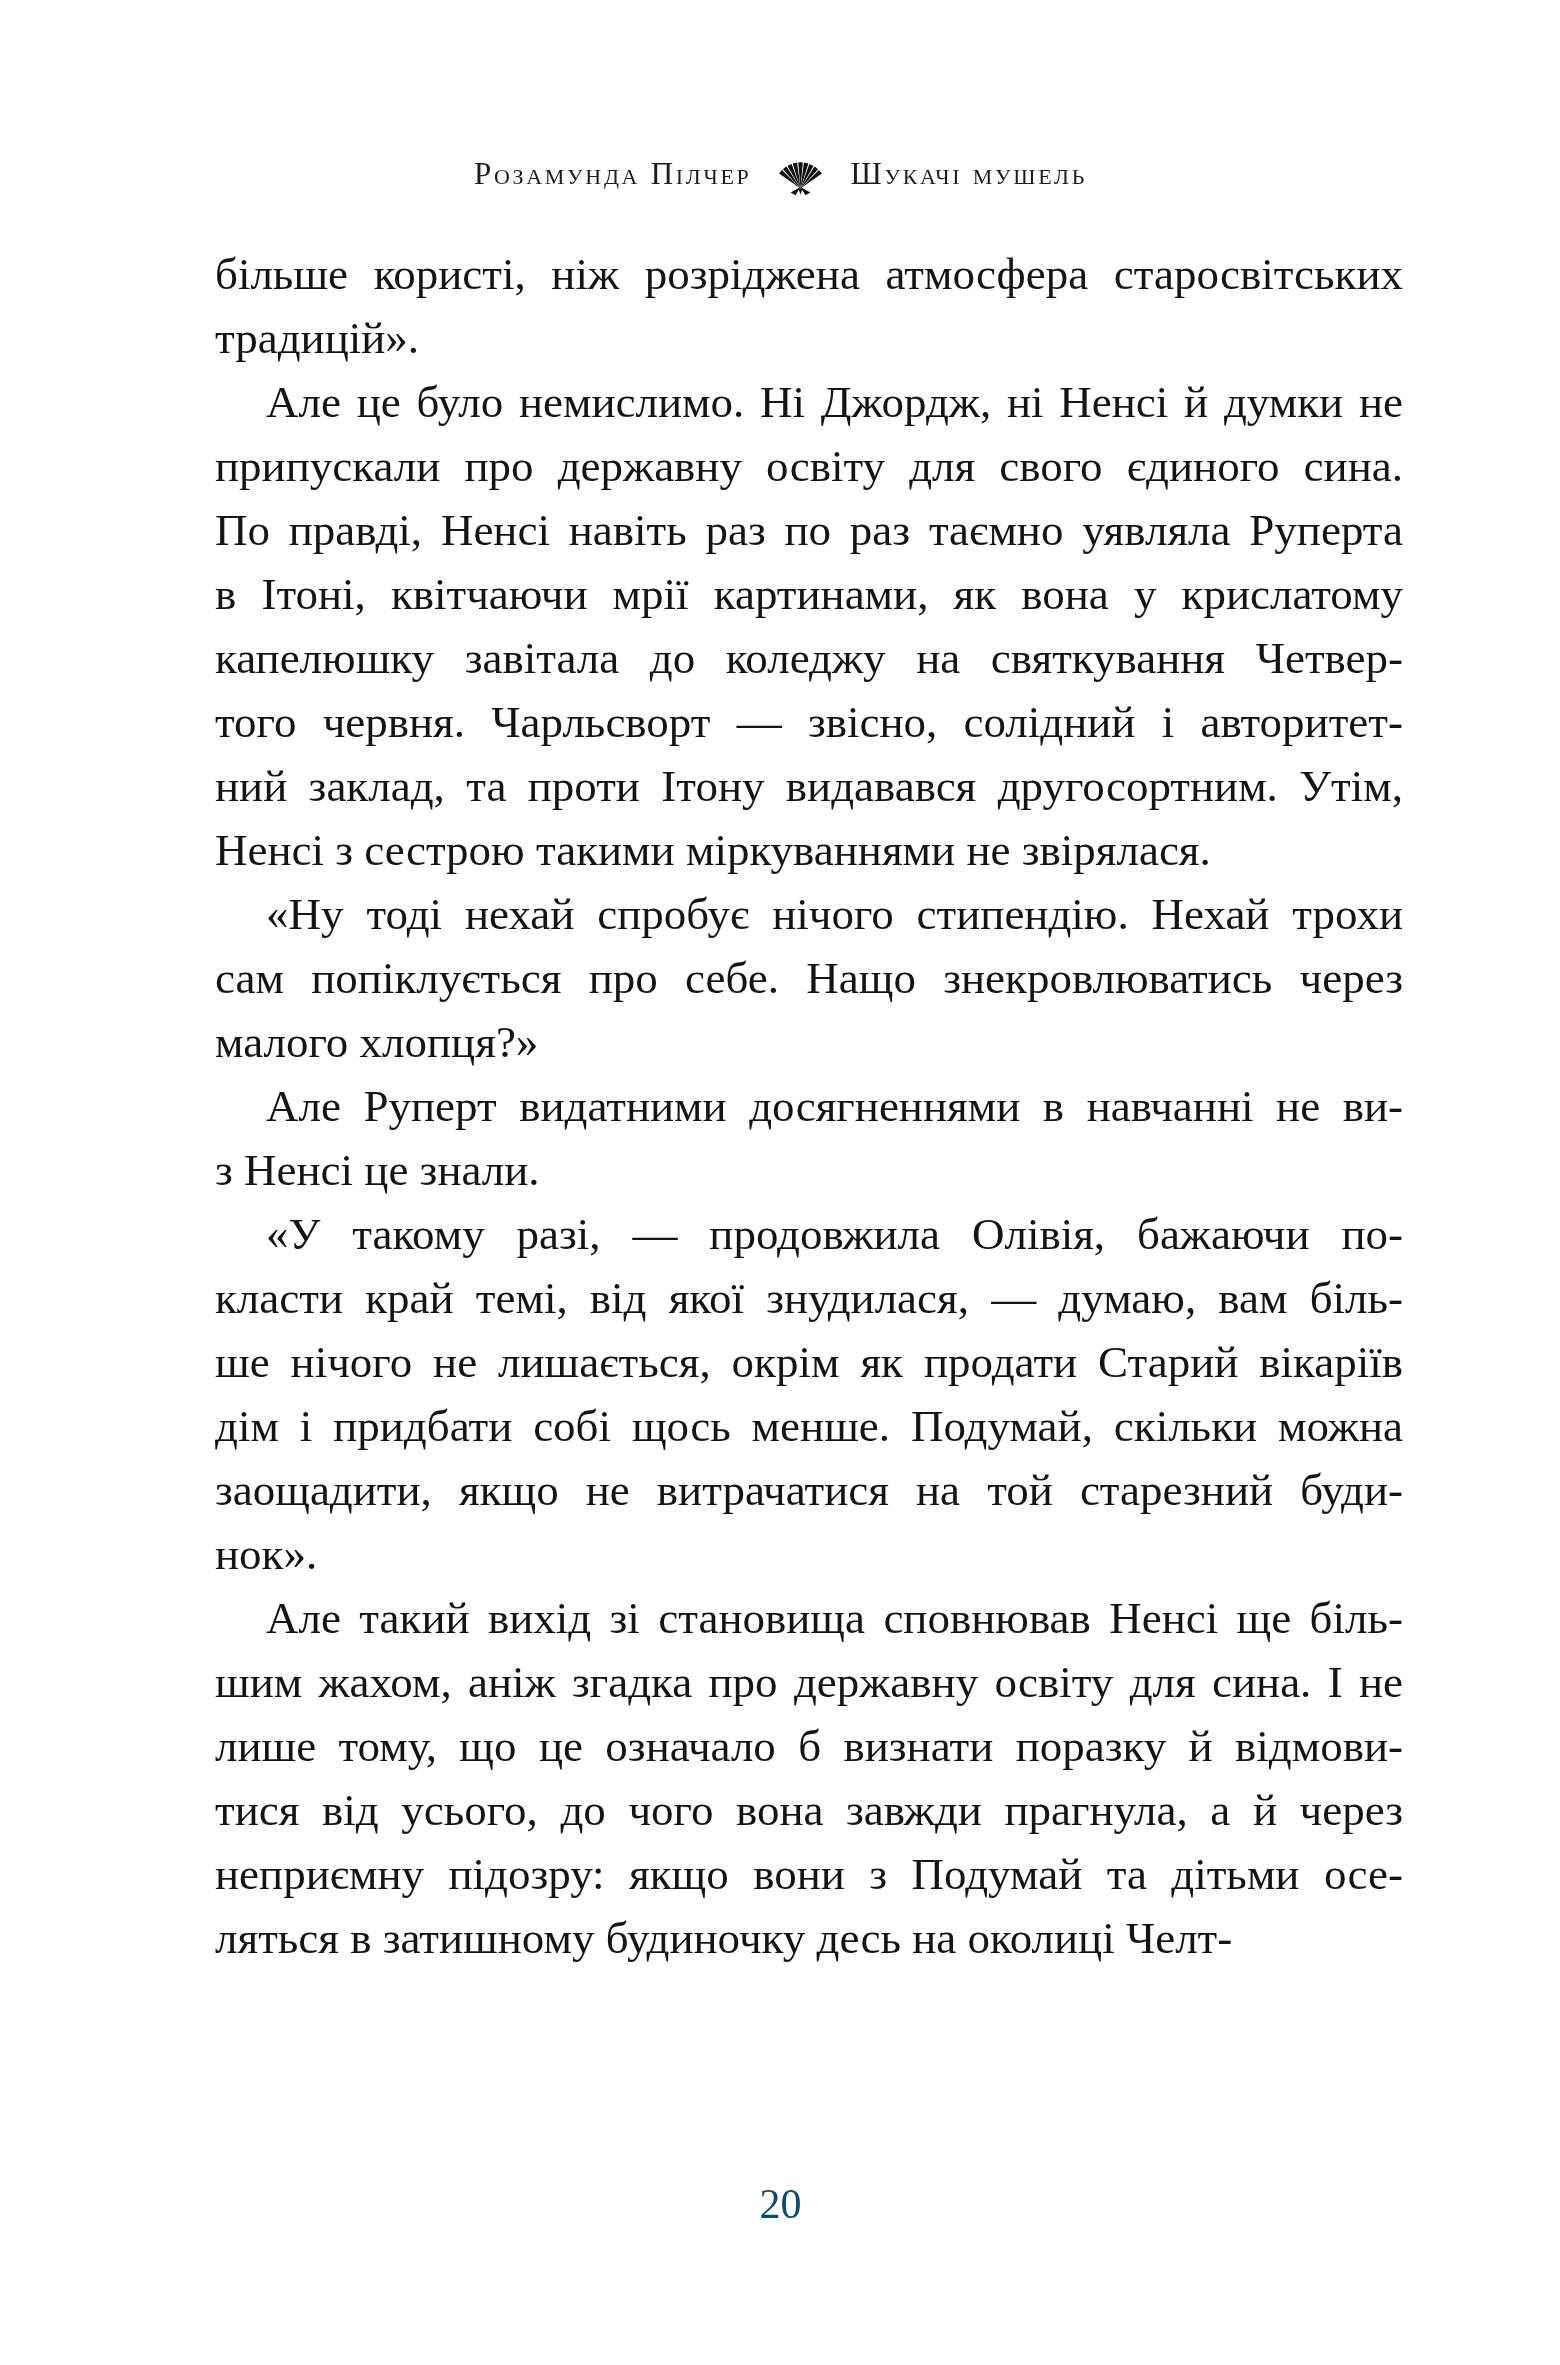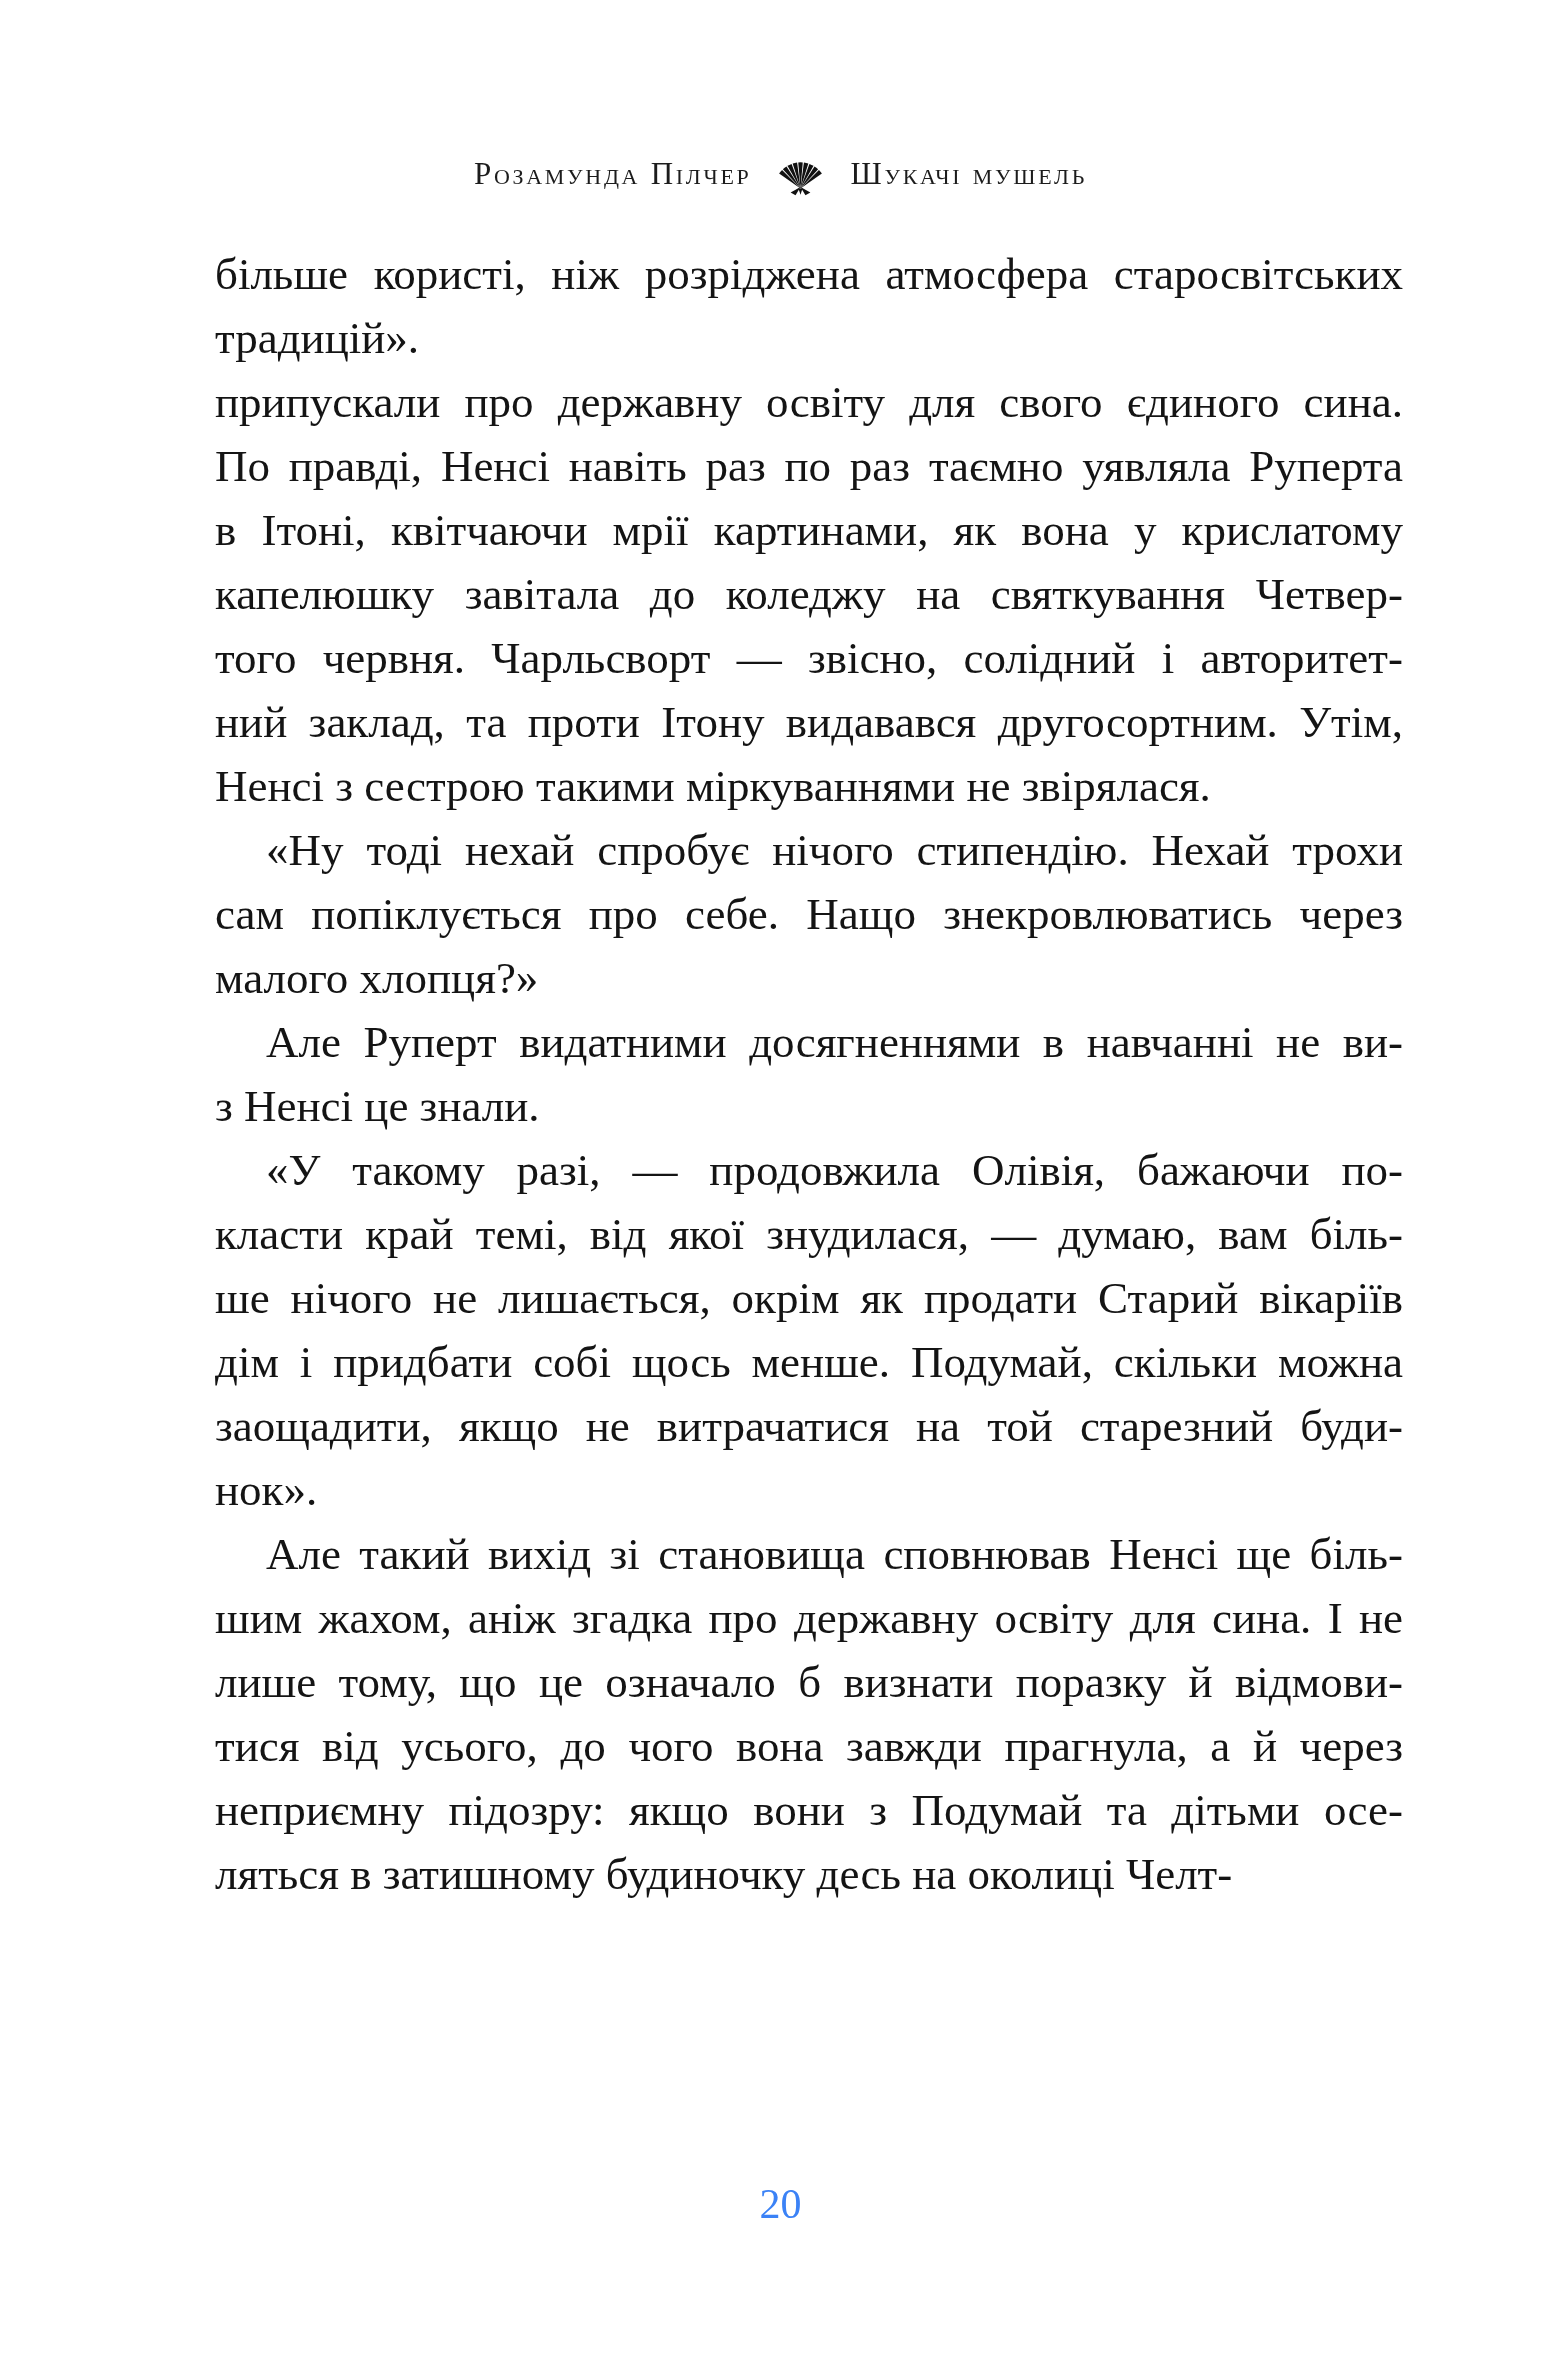--- a/index.html
+++ b/index.html
@@ -62,21 +62,21 @@
   .line.indent { text-indent: 51px; }
 
   
   .page-number {
     position: absolute;
     top: 2180px;
     left: 0;
     width: 100%;
     text-align: center;
     font-size: 42px;
-    color: #3b82f6;
+    color: #0c4a6e;
   }
 </style>
 </head>
 <body>
 
 <div class="page">
 
   <div class="running-header">
     <span class="htext">Розамунда Пілчер</span>
     <span class="shell">
@@ -97,20 +97,21 @@
     </span>
     <span class="htext">Шукачі мушель</span>
   </div>
 
   <div class="body-text">
       <p class="para">
         <span class="line">більше користі, ніж розріджена атмосфера старосвітських</span>
         <span class="line last">традицій».</span>
       </p>
       <p class="para">
+        <span class="line indent">Але це було немислимо. Ні Джордж, ні Ненсі й думки не</span>
         <span class="line">припускали про державну освіту для свого єдиного сина.</span>
         <span class="line">По правді, Ненсі навіть раз по раз таємно уявляла Руперта</span>
         <span class="line">в Ітоні, квітчаючи мрії картинами, як вона у крислатому</span>
         <span class="line">капелюшку завітала до коледжу на святкування Четвер-</span>
         <span class="line">того червня. Чарльсворт — звісно, солідний і авторитет-</span>
         <span class="line">ний заклад, та проти Ітону видавався другосортним. Утім,</span>
         <span class="line last">Ненсі з сестрою такими міркуваннями не звірялася.</span>
       </p>
       <p class="para">
         <span class="line indent">«Ну тоді нехай спробує нічого стипендію. Нехай трохи</span>

